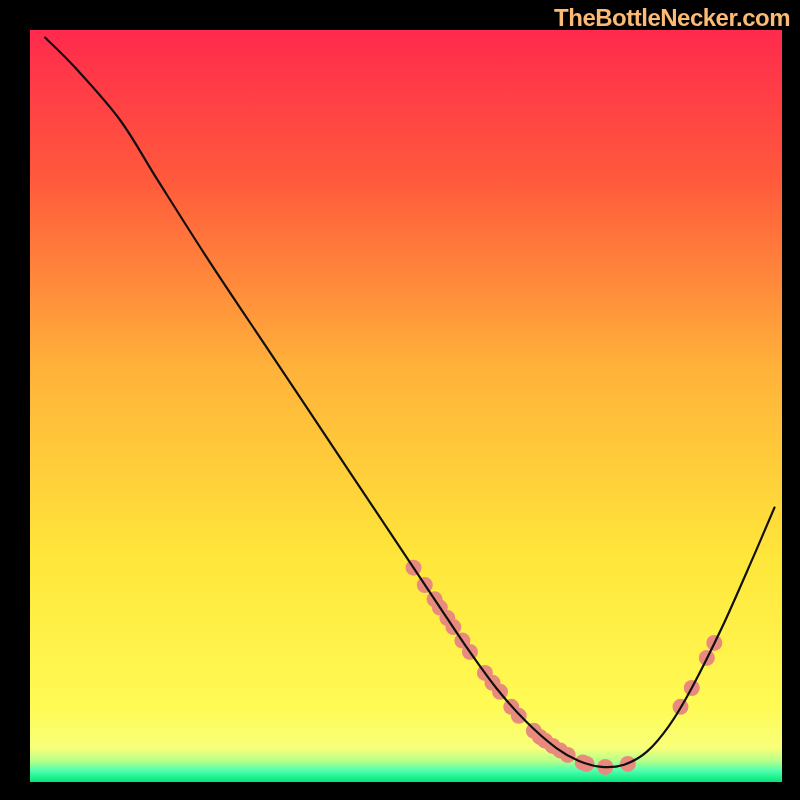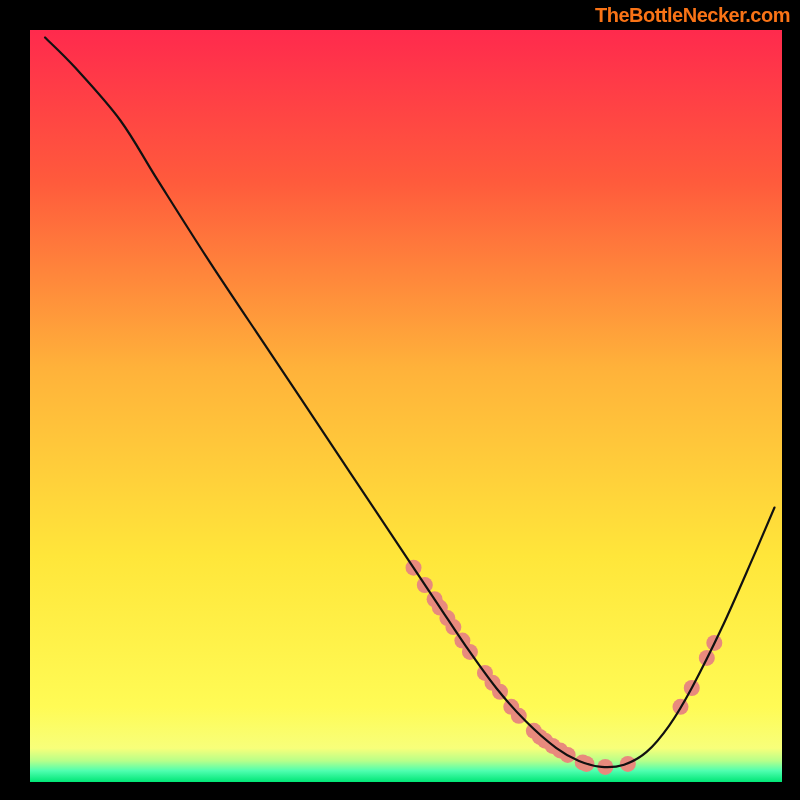--- a/index.html
+++ b/index.html
@@ -13,23 +13,23 @@
   .container {
     position: relative;
     width: 800px;
     height: 800px;
   }
   .watermark {
     position: absolute;
     top: 4px;
     right: 10px;
     font-family: Arial, Helvetica, sans-serif;
-    font-size: 20px;
+    font-size: 24px;
     font-weight: bold;
-    color: #f97316;
+    color: #fdba74;
     z-index: 40;
     letter-spacing: -0.5px;
   }
   svg {
     position: absolute;
     top: 0;
     left: 0;
   }
 </style>
 </head>

